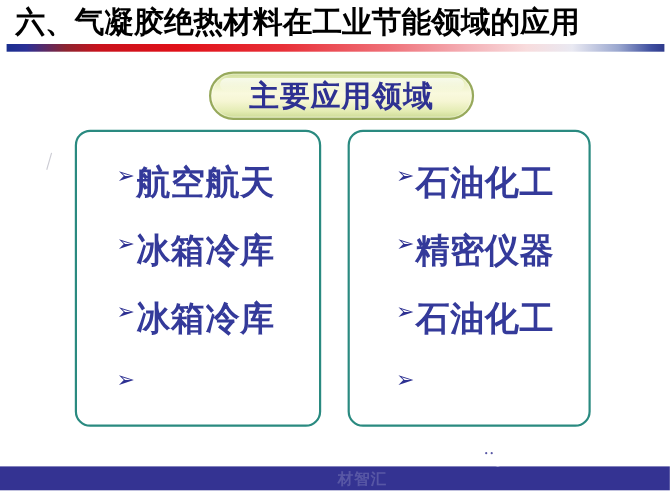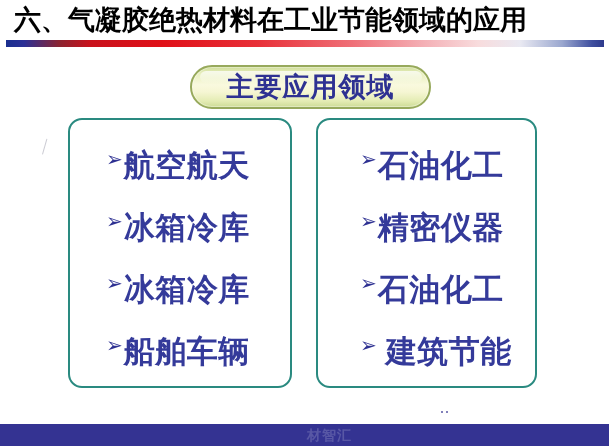--- a/index.html
+++ b/index.html
@@ -279,42 +279,40 @@
       <li class="cat-item">
         <span class="bullet-arrow">➢</span>
         <span class="cat-label">冰箱冷库</span>
       </li>
       <li class="cat-item">
         <span class="bullet-arrow">➢</span>
         <span class="cat-label">冰箱冷库</span>
       </li>
       <li class="cat-item">
         <span class="bullet-arrow">➢</span>
-        <span class="cat-label">船舶车辆</span>
       </li>
     </ul>
   </div>
 
   <div class="cat-box" id="box-right">
     <ul class="cat-list">
       <li class="cat-item">
         <span class="bullet-arrow">➢</span>
         <span class="cat-label">石油化工</span>
       </li>
       <li class="cat-item">
         <span class="bullet-arrow">➢</span>
         <span class="cat-label">精密仪器</span>
       </li>
       <li class="cat-item">
         <span class="bullet-arrow">➢</span>
         <span class="cat-label">石油化工</span>
       </li>
       <li class="cat-item spaced">
         <span class="bullet-arrow">➢</span>
-        <span class="cat-label">建筑节能</span>
       </li>
     </ul>
   </div>
 
   <div class="bottom-bar"></div>
 
   <div class="bottom-watermark">材智汇</div>
 
   <div class="corner-watermark">
     <span class="wechat-icon">

